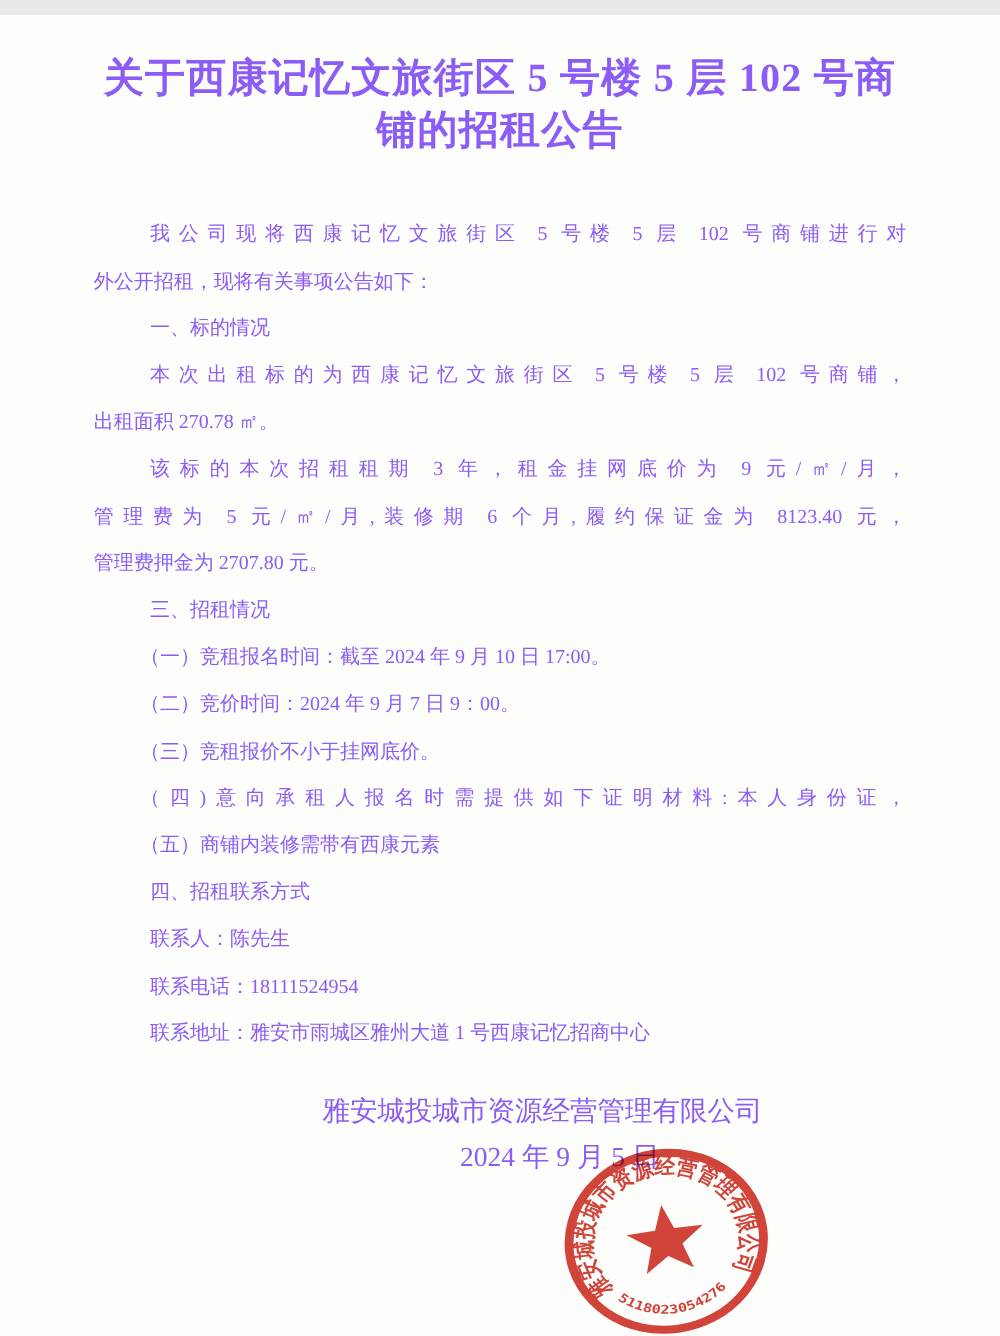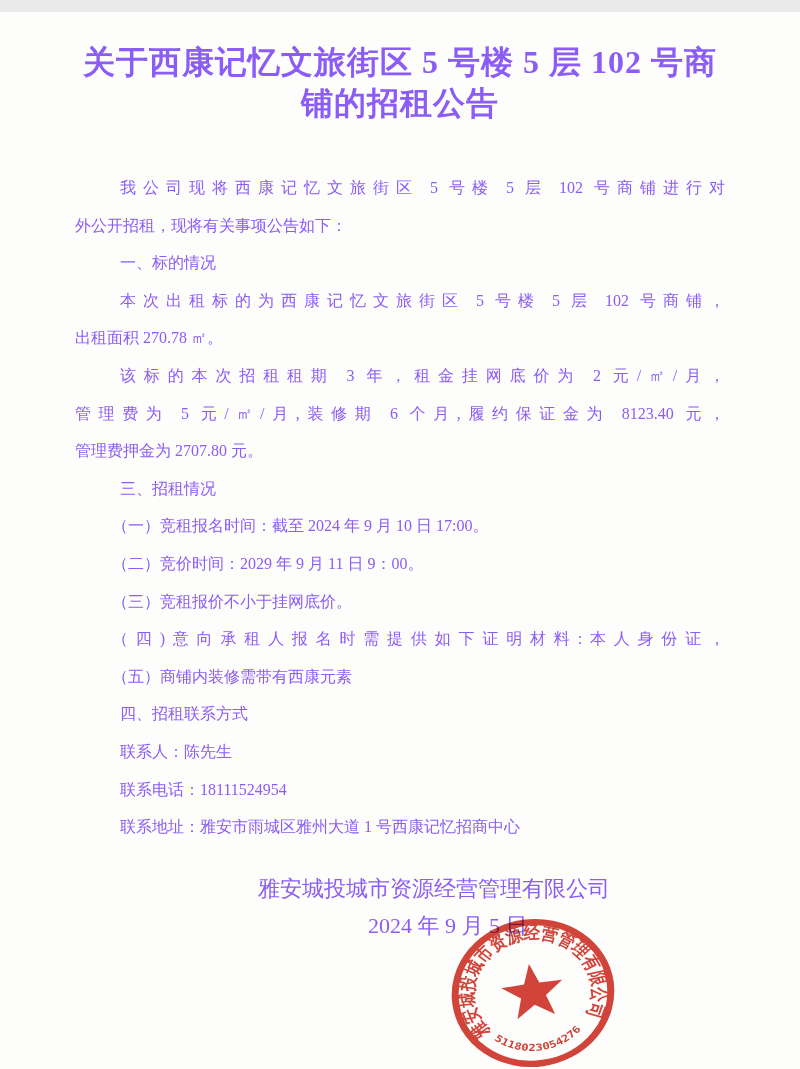--- a/index.html
+++ b/index.html
@@ -74,26 +74,26 @@
     <div>关于西康记忆文旅街区 5 号楼 5 层 102 号商</div>
     <div>铺的招租公告</div>
   </div>
 
   <div class="content">
     <div class="ln indent fill">我公司现将西康记忆文旅街区 5 号楼 5 层 102 号商铺进行对</div>
     <div class="ln">外公开招租，现将有关事项公告如下：</div>
     <div class="ln indent">一、标的情况</div>
     <div class="ln indent fill">本次出租标的为西康记忆文旅街区 5 号楼 5 层 102 号商铺，</div>
     <div class="ln">出租面积 270.78 ㎡。</div>
-    <div class="ln indent fill">该标的本次招租租期 3 年，租金挂网底价为 2 元/㎡/月，</div>
+    <div class="ln indent fill">该标的本次招租租期 3 年，租金挂网底价为 9 元/㎡/月，</div>
     <div class="ln fill">管理费为 5 元/㎡/月,装修期 6 个月,履约保证金为 8123.40 元，</div>
     <div class="ln">管理费押金为 2707.80 元。</div>
     <div class="ln indent">三、招租情况</div>
     <div class="ln indent-p">（一）竞租报名时间：截至 2024 年 9 月 10 日 17:00。</div>
-    <div class="ln indent-p">（二）竞价时间：2029 年 9 月 11 日 9：00。</div>
+    <div class="ln indent-p">（二）竞价时间：2024 年 9 月 7 日 9：00。</div>
     <div class="ln indent-p">（三）竞租报价不小于挂网底价。</div>
     <div class="ln indent-p fill">（四)意向承租人报名时需提供如下证明材料:本人身份证，</div>
     <div class="ln indent-p">（五）商铺内装修需带有西康元素</div>
     <div class="ln indent">四、招租联系方式</div>
     <div class="ln indent">联系人：陈先生</div>
     <div class="ln indent">联系电话：18111524954</div>
     <div class="ln indent">联系地址：雅安市雨城区雅州大道 1 号西康记忆招商中心</div>
   </div>
 
   <div class="signature">

